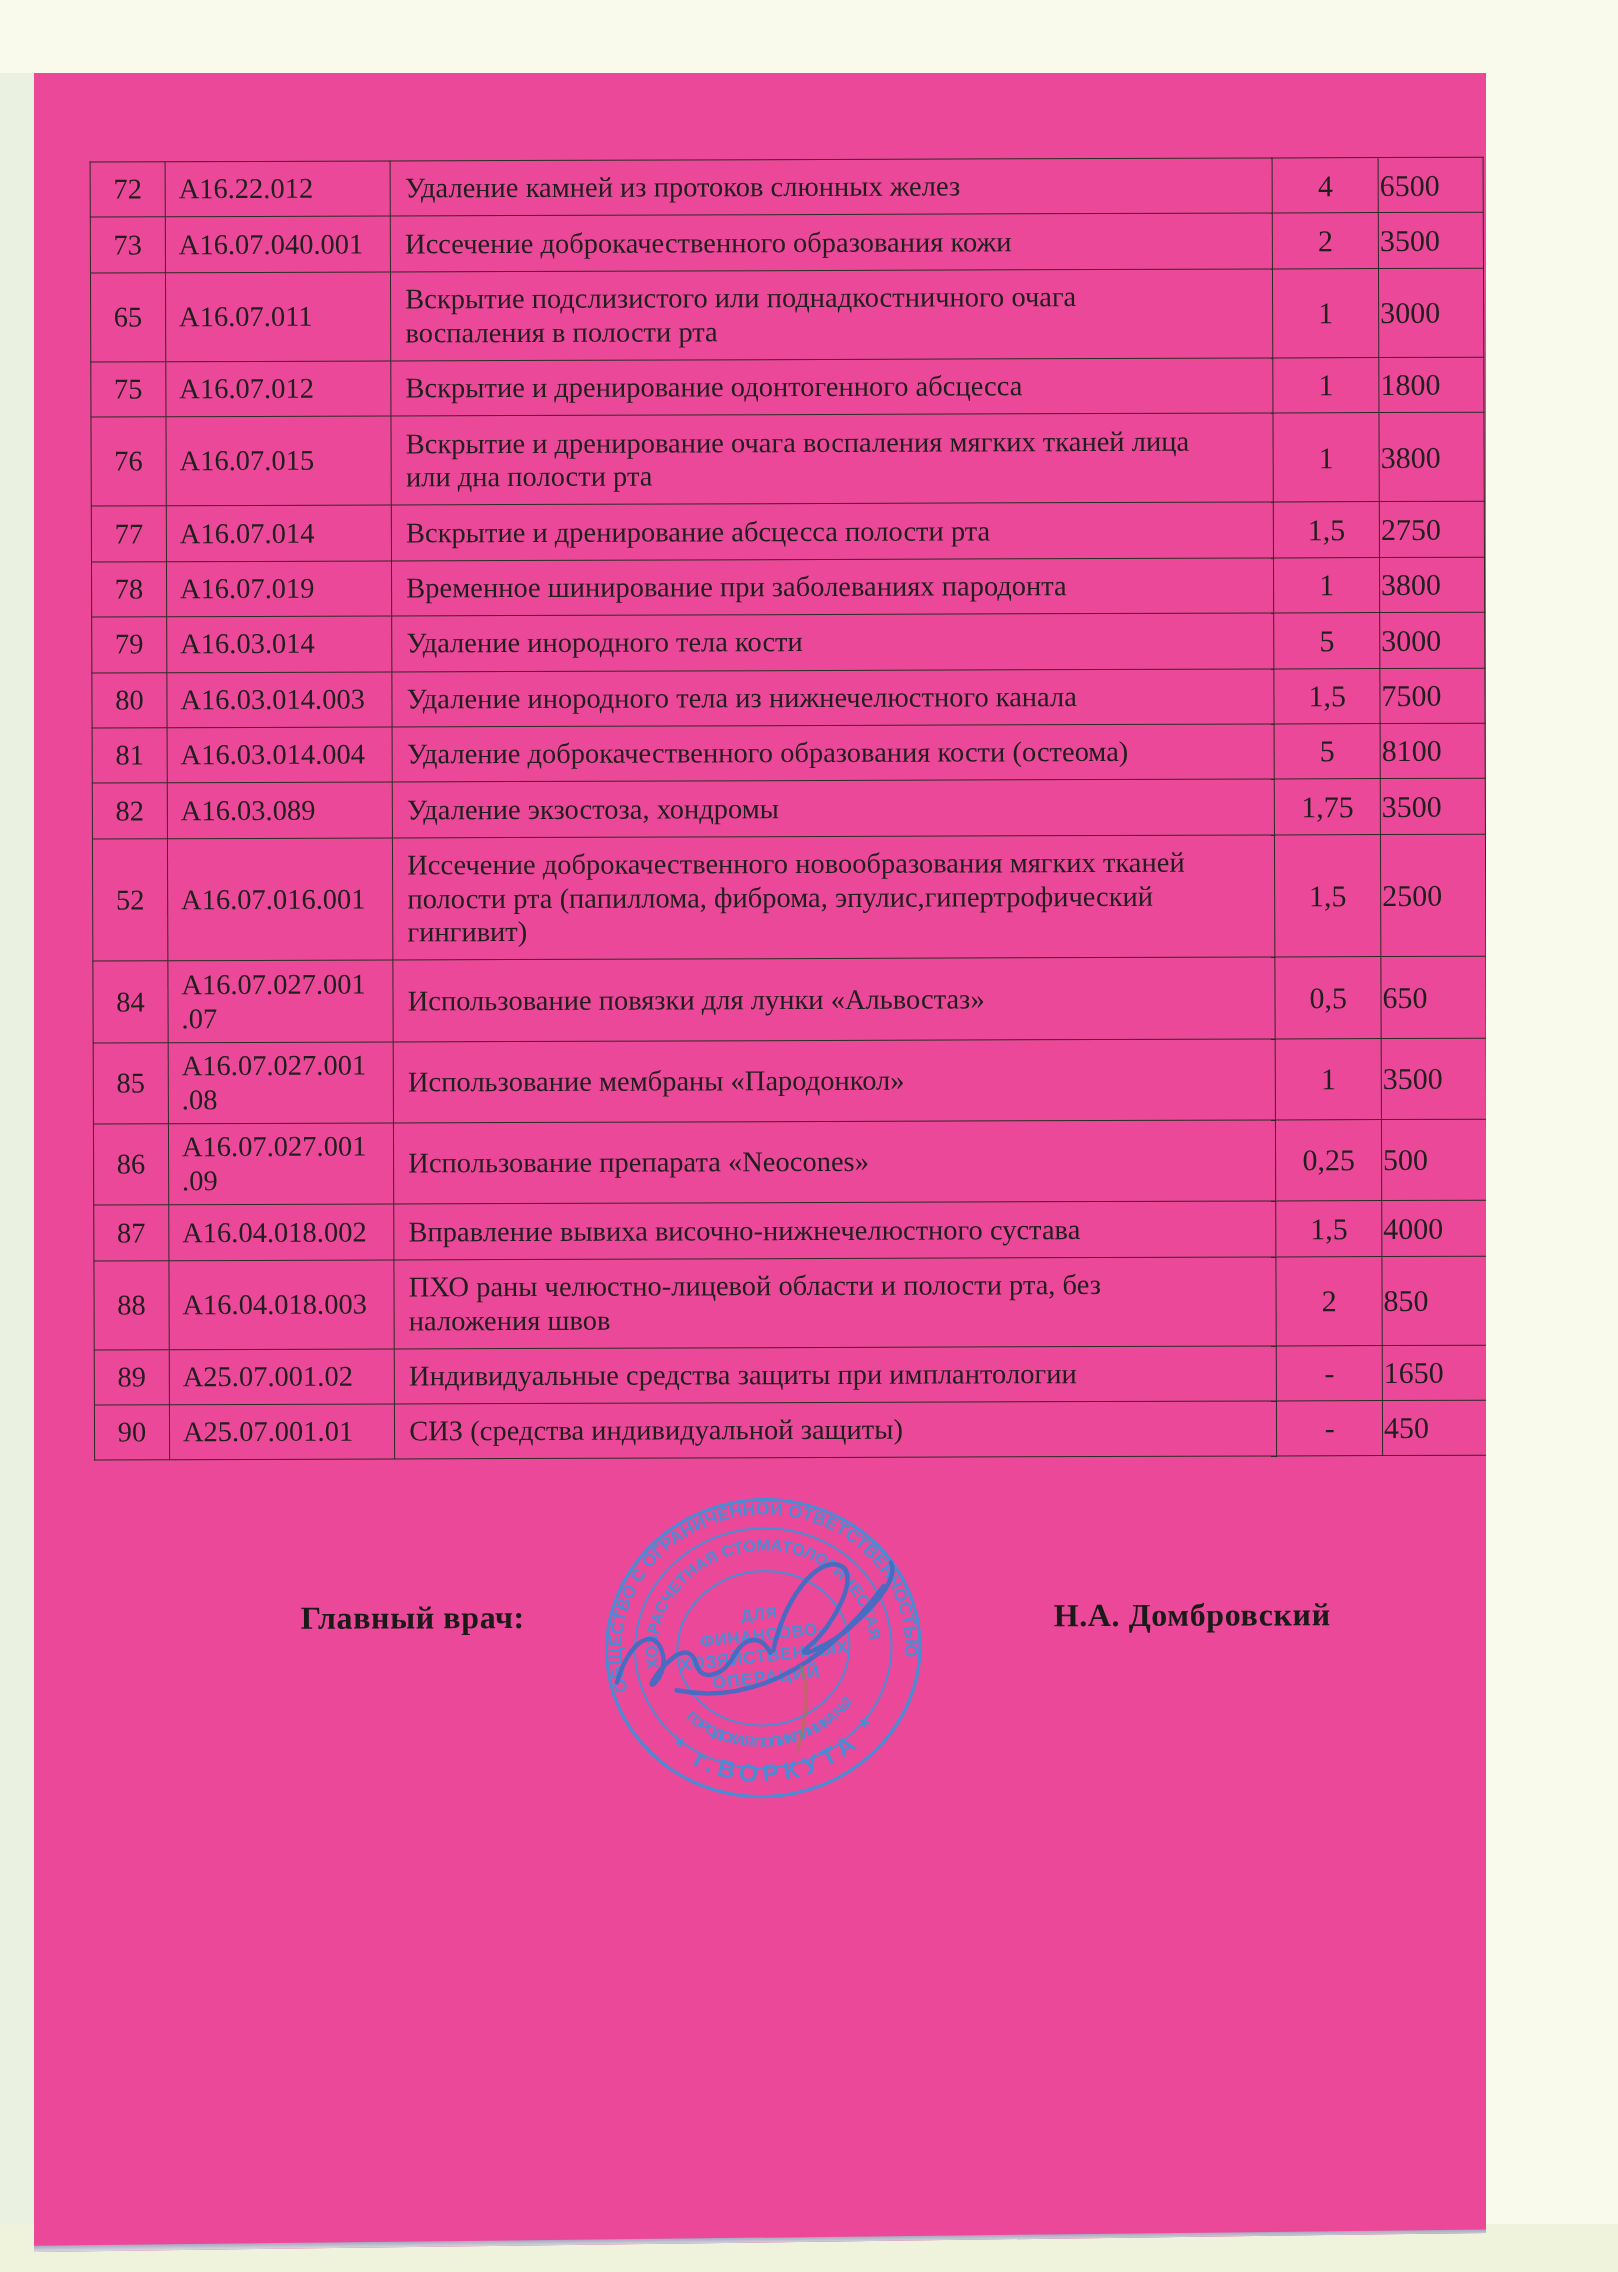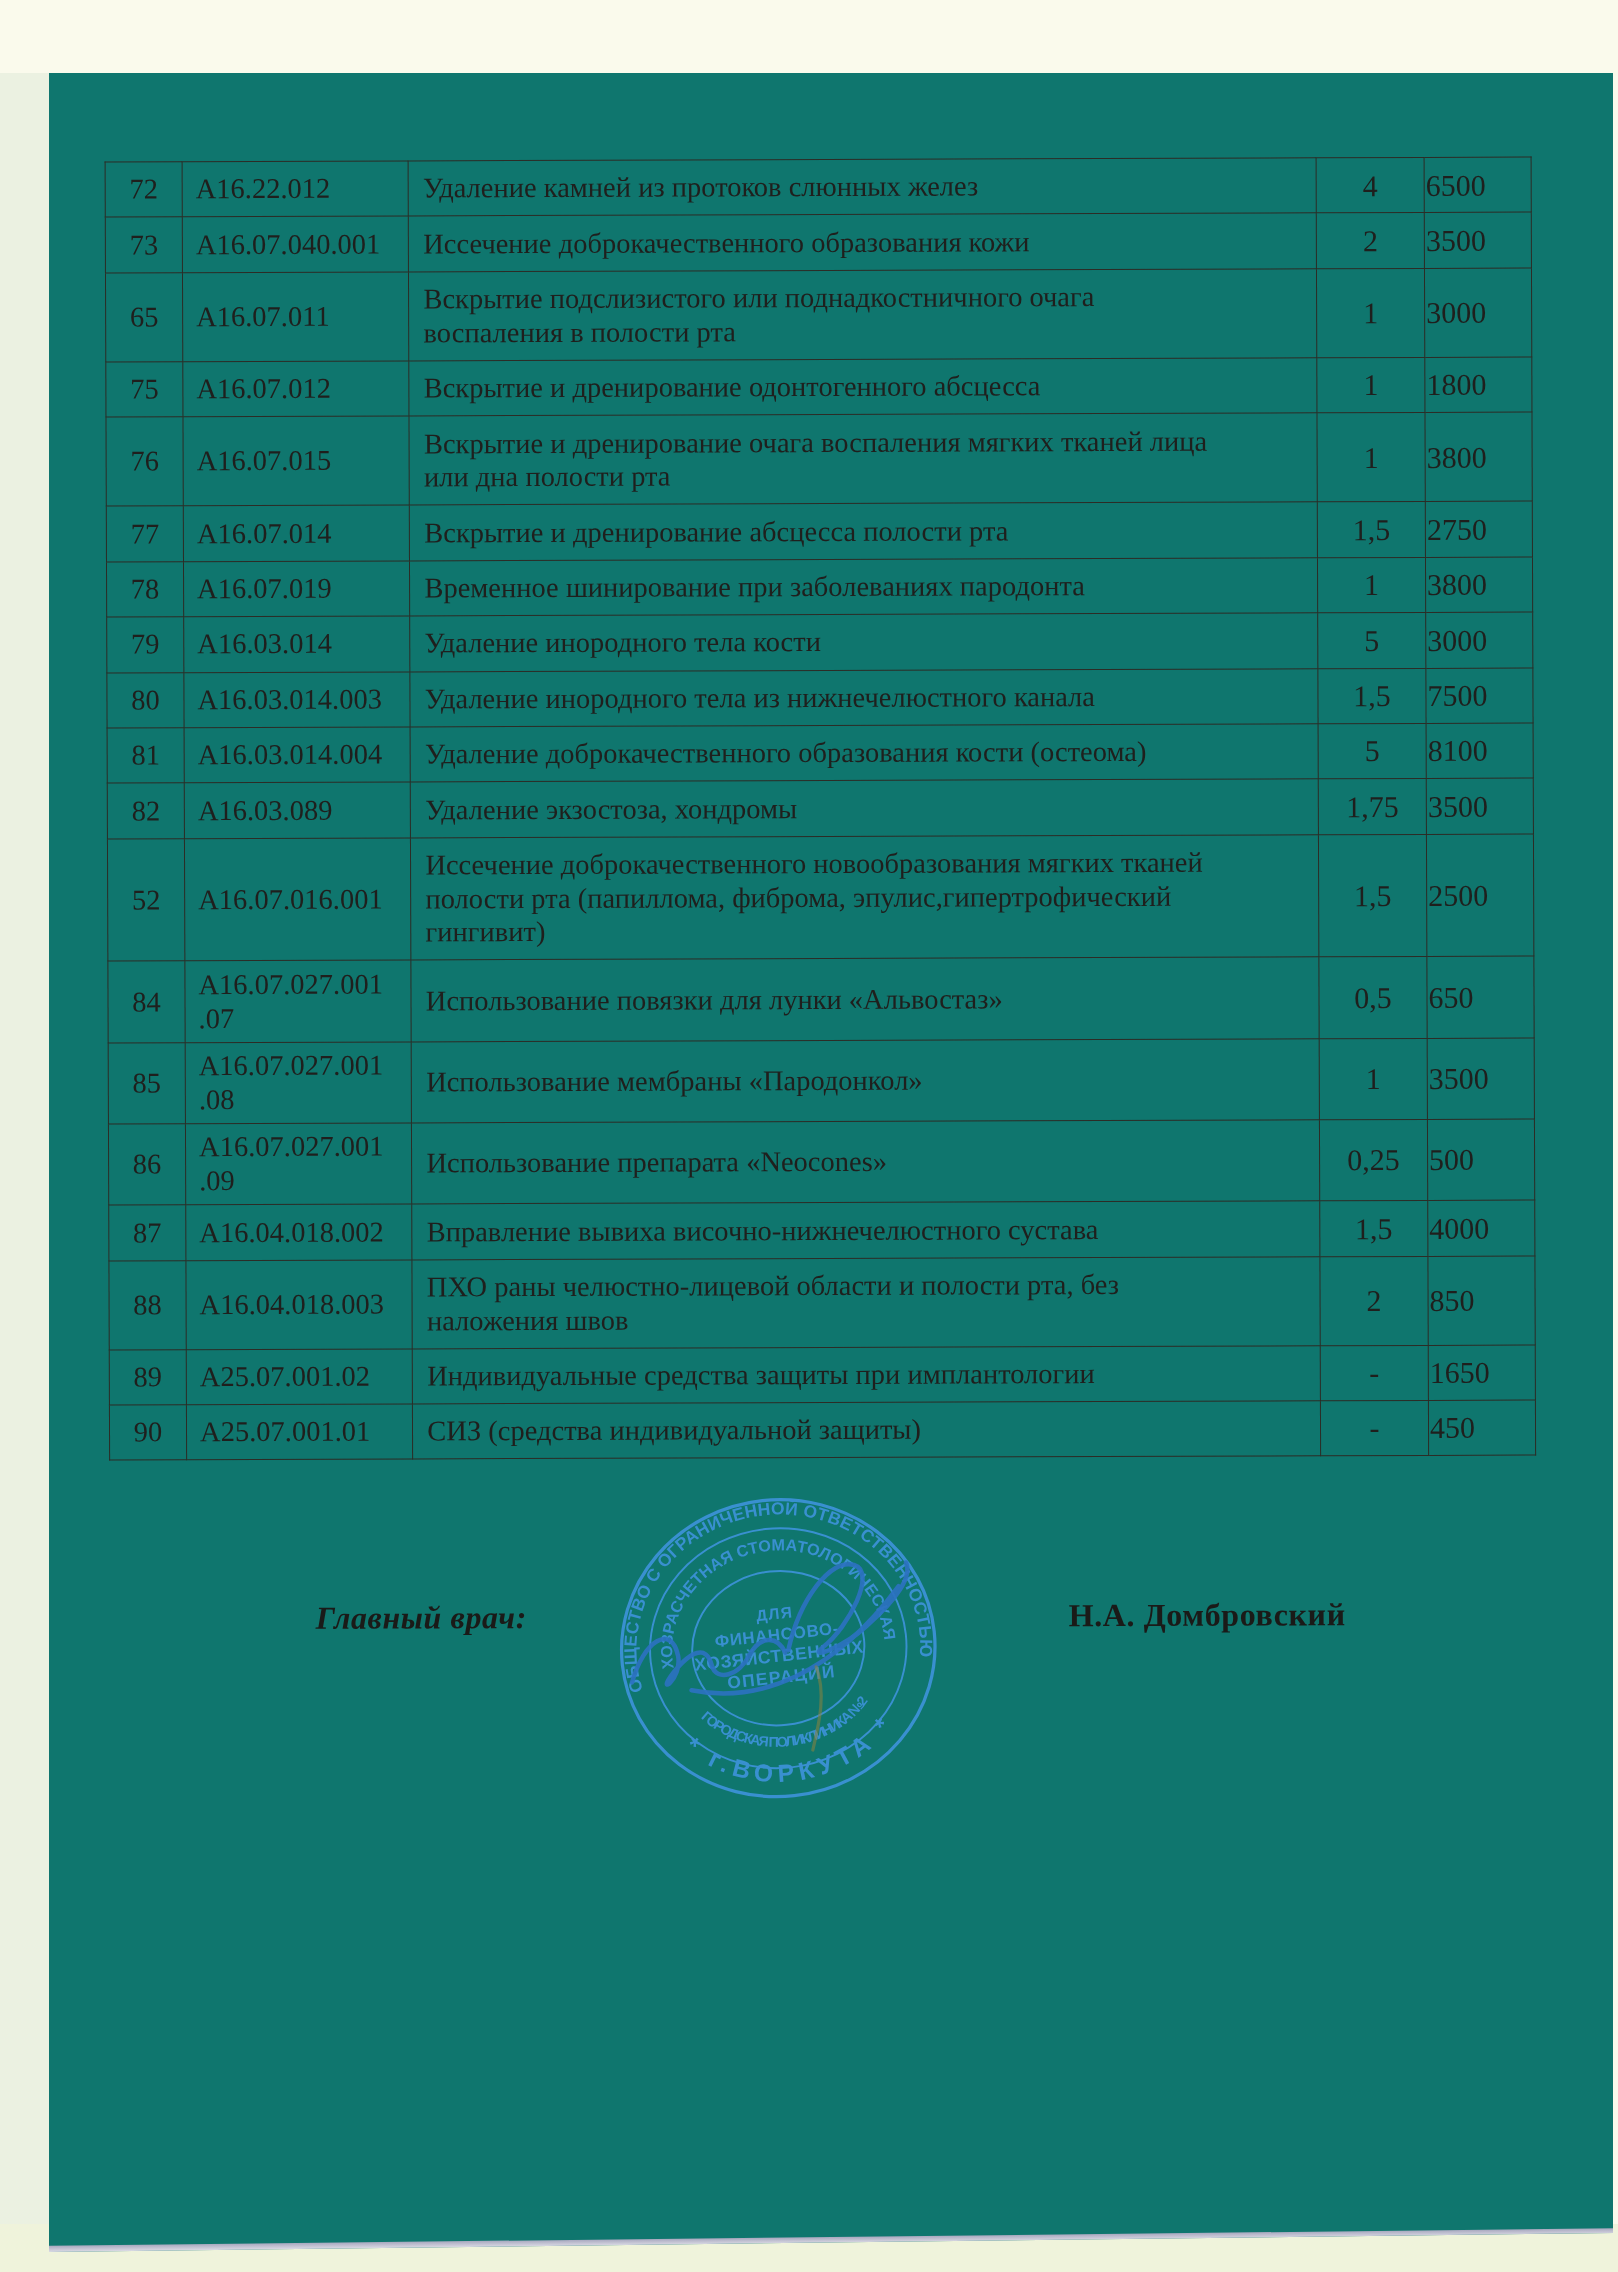--- a/index.html
+++ b/index.html
@@ -15,23 +15,23 @@
     position: absolute; left: 0; top: 73px;
     width: 51px; height: 2200px;
     background: #ebf1e1;
   }
   .bottom-strip {
     position: absolute; left: 0; top: 2224px;
     width: 1618px; height: 49px;
     background: #eff3db;
   }
   .paper {
-    position: absolute; left: 49px; top: 73px;
-    width: 1564px; height: 2200px;
-    background: #0f766e;               
+    position: absolute; left: 34px; top: 73px;
+    width: 1452px; height: 2200px;
+    background: #ec4899;               
     clip-path: polygon(0 0, 100% 0, 100% 2160px, 0 2179px);
   }
   .paper-edge {
     position: absolute; left: -6.5px; top: 2164px;
     width: 1582px; height: 6.5px;
     background: linear-gradient(#a8a8bf, #e2e2ea);
     transform: rotate(-0.64deg);
   }
   .tilt { position: absolute; left: 0; top: 0; width: 100%; height: 100%;
           transform: rotate(-0.2deg); transform-origin: 778px 778px; }
@@ -53,21 +53,21 @@
   td.c-name  { padding: 10.4px 14.3px; white-space: pre-line; }
   td.c-qty   { text-align: center; font-size: 30px; }
   td.c-price { text-align: left; font-size: 30px; }
 
   .sig-label, .sig-name {
     position: absolute; top: 1525px;
     font-weight: bold; font-size: 32px;
     color: #1a1a18;
     letter-spacing: 0.6px;
   }
-  .sig-label { left: 264px; font-style: italic; }
+  .sig-label { left: 264px; }
   .sig-name  { left: 1017px; }
 
   .stamp {
     position: absolute; left: 558px; top: 1413px;
     width: 337px; height: 324px;
     transform: rotate(-6deg);
     opacity: 0.93;
   }
   .stamp ellipse { fill: none; }
   .stamp text {

